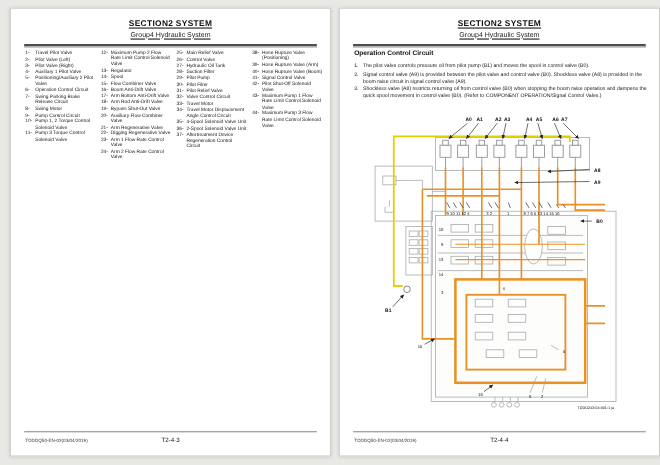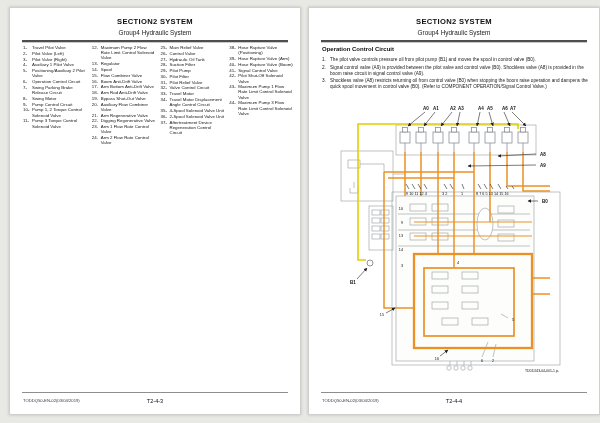--- a/index.html
+++ b/index.html
@@ -9,21 +9,21 @@
     font-family:"Liberation Sans", sans-serif;
     color:#1b1b1b;
   }
   .page{
     position:absolute;top:7px;width:292px;height:408px;
     background:#ffffff;border:1px solid #cfcfcb;box-sizing:border-box;
     box-shadow:0 0 3px rgba(0,0,0,.18);
   }
   #left-page{left:9px;}
   #right-page{left:308px;}
-  .page-header{text-align:center;padding-top:9px;}
+  .page-header{text-align:center;padding-top:9px;text-decoration:underline;}
   .page-title{font-weight:bold;font-size:7.6px;letter-spacing:.3px;color:#0e0e0e;}
   .page-subtitle{font-size:6.4px;margin-top:2.5px;color:#222;}
   .header-rule{height:2px;background:#4c4e52;border-bottom:1px solid #c9c9c9;margin:4px 12px 0 12px;}
   
   .parts{position:absolute;left:13px;right:7px;top:37px;display:flex;gap:5px;
          font-size:4.4px;line-height:1.18;color:#161616;}
   .pcol{flex:1;min-width:0;}
   .pitem{display:flex;margin-bottom:.6px;}
   .pnum{width:9px;flex:none;}
   .ptext{flex:1;}

